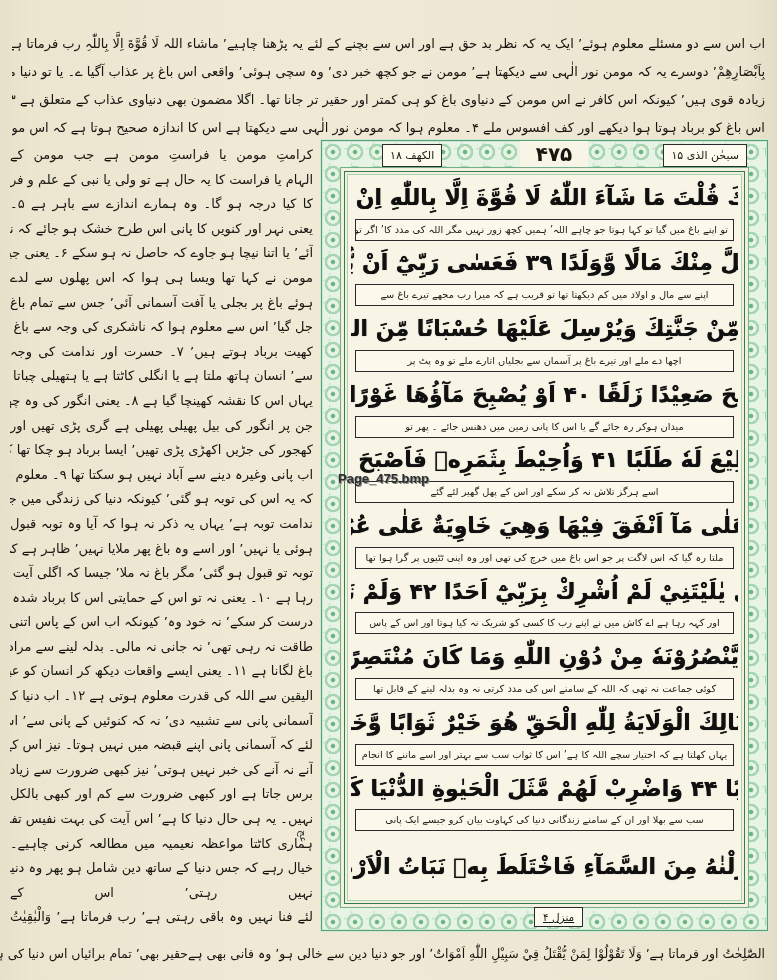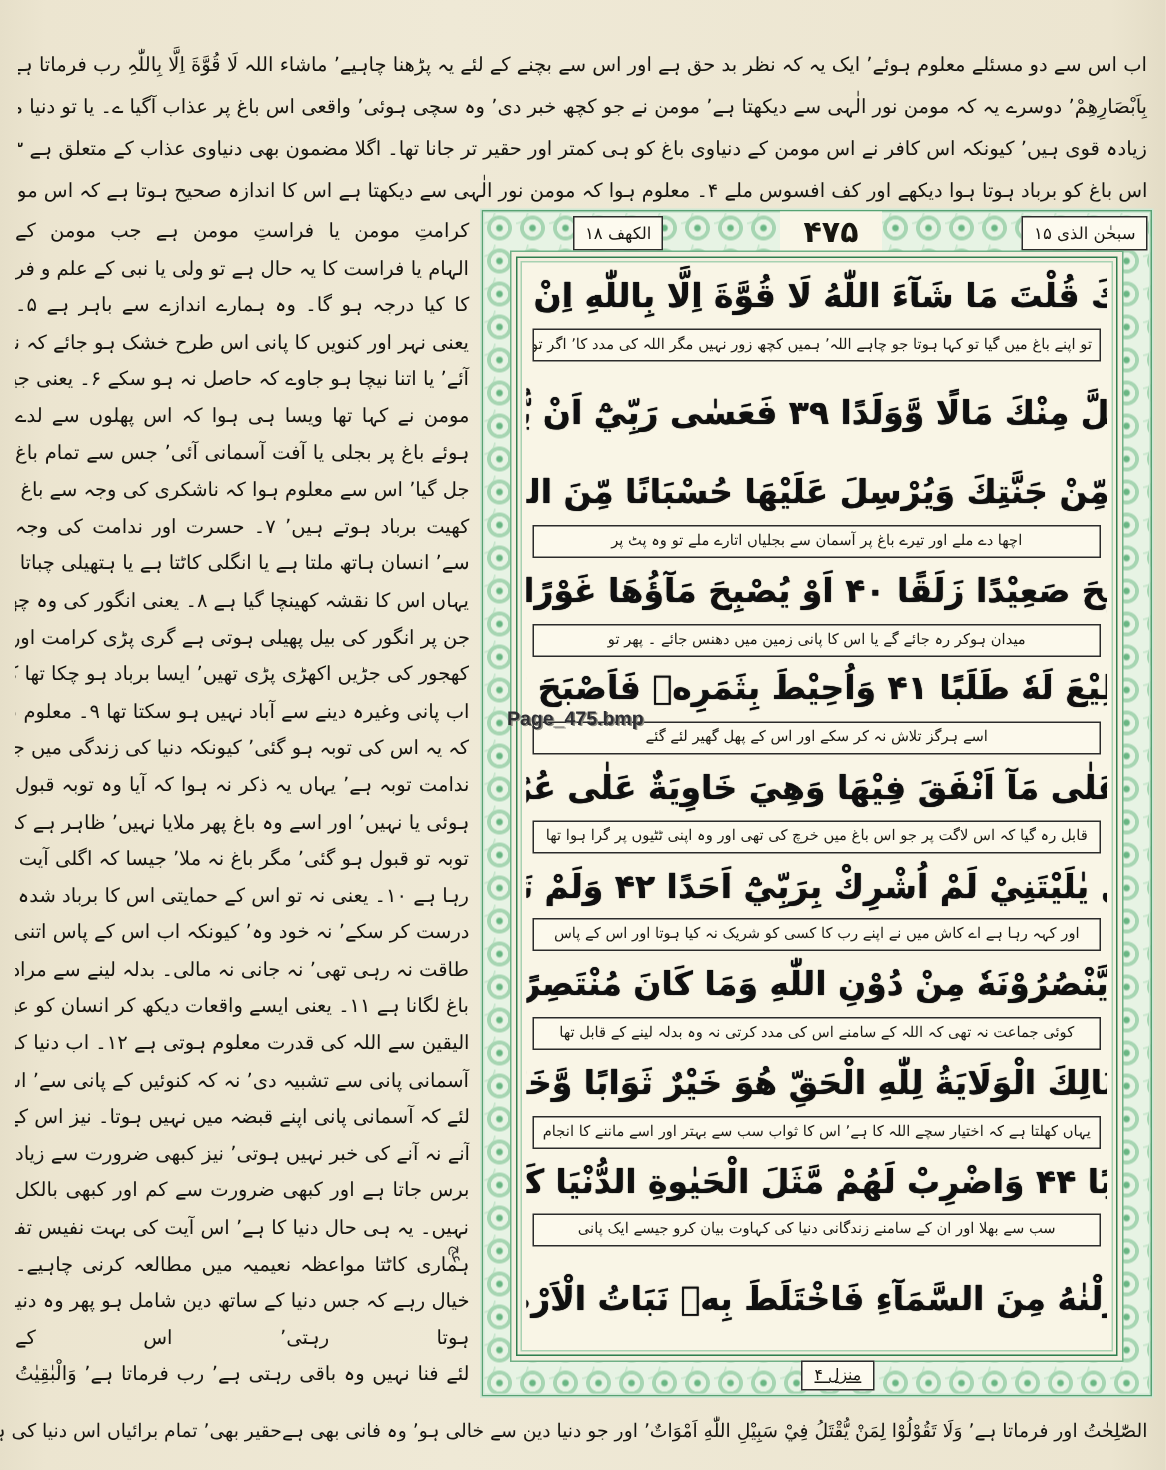--- a/index.html
+++ b/index.html
@@ -79,21 +79,21 @@
     padding:0 5px;
   }
 
   
   .hdr-box{
     position:absolute;top:3px;height:21px;line-height:21px;
     background:#fdfaef;border:1px solid #2b2b2b;
     font-size:11px;text-align:center;padding:0 7px;
     direction:rtl;white-space:nowrap;
   }
-  .hdr-juz{right:2px;}
+  .hdr-juz{right:20px;}
   .hdr-surah{left:60px;text-align:right;}
   .hdr-page{
     position:absolute;top:0;left:198px;width:68px;height:27px;line-height:27px;
     background:#f9f5e6;text-align:center;
     font-size:20px;font-weight:700;letter-spacing:2px;
   }
   .manzil-box{
     position:absolute;left:212px;bottom:3px;height:18px;line-height:18px;
     background:#fdfaef;border:1px solid #2b2b2b;
     font-size:10.5px;padding:0 8px;direction:rtl;white-space:nowrap;text-decoration:underline;
@@ -123,73 +123,74 @@
     <div class="uline">الہام یا فراست کا یہ حال ہے تو ولی یا نبی کے علم و فراست</div>
     <div class="uline">کا کیا درجہ ہو گا۔ وہ ہمارے اندازے سے باہر ہے ۵۔</div>
     <div class="uline">یعنی نہر اور کنویں کا پانی اس طرح خشک ہو جائے کہ نظر نہ</div>
     <div class="uline">آئے’ یا اتنا نیچا ہو جاوے کہ حاصل نہ ہو سکے ۶۔ یعنی جیسا</div>
     <div class="uline">مومن نے کہا تھا ویسا ہی ہوا کہ اس پھلوں سے لدے</div>
     <div class="uline">ہوئے باغ پر بجلی یا آفت آسمانی آئی’ جس سے تمام باغ</div>
     <div class="uline">جل گیا’ اس سے معلوم ہوا کہ ناشکری کی وجہ سے باغ و</div>
     <div class="uline">کھیت برباد ہوتے ہیں’ ۷۔ حسرت اور ندامت کی وجہ</div>
     <div class="uline">سے’ انسان ہاتھ ملتا ہے یا انگلی کاٹتا ہے یا ہتھیلی چباتا ہے</div>
     <div class="uline">یہاں اس کا نقشہ کھینچا گیا ہے ۸۔ یعنی انگور کی وہ چھتیں</div>
-    <div class="uline">جن پر انگور کی بیل پھیلی ہوتی ہے گری پڑی کرامت اور</div>
+    <div class="uline">جن پر انگور کی بیل پھیلی پھیلی ہے گری پڑی تھیں اور</div>
     <div class="uline">کھجور کی جڑیں اکھڑی پڑی تھیں’ ایسا برباد ہو چکا تھا کہ</div>
     <div class="uline">اب پانی وغیرہ دینے سے آباد نہیں ہو سکتا تھا ۹۔ معلوم ہوا</div>
     <div class="uline">کہ یہ اس کی توبہ ہو گئی’ کیونکہ دنیا کی زندگی میں جرم پر</div>
     <div class="uline">ندامت توبہ ہے’ یہاں یہ ذکر نہ ہوا کہ آیا وہ توبہ قبول</div>
     <div class="uline">ہوئی یا نہیں’ اور اسے وہ باغ پھر ملایا نہیں’ ظاہر ہے کہ</div>
     <div class="uline">توبہ تو قبول ہو گئی’ مگر باغ نہ ملا’ جیسا کہ اگلی آیت میں آ</div>
     <div class="uline">رہا ہے ۱۰۔ یعنی نہ تو اس کے حمایتی اس کا برباد شدہ باغ</div>
     <div class="uline">درست کر سکے’ نہ خود وہ’ کیونکہ اب اس کے پاس اتنی</div>
     <div class="uline">طاقت نہ رہی تھی’ نہ جانی نہ مالی۔ بدلہ لینے سے مراد دوسرا</div>
     <div class="uline">باغ لگانا ہے ۱۱۔ یعنی ایسے واقعات دیکھ کر انسان کو عین</div>
     <div class="uline">الیقین سے اللہ کی قدرت معلوم ہوتی ہے ۱۲۔ اب دنیا کو</div>
     <div class="uline">آسمانی پانی سے تشبیہ دی’ نہ کہ کنوئیں کے پانی سے’ اس</div>
     <div class="uline">لئے کہ آسمانی پانی اپنے قبضہ میں نہیں ہوتا۔ نیز اس کے</div>
     <div class="uline">آنے نہ آنے کی خبر نہیں ہوتی’ نیز کبھی ضرورت سے زیادہ</div>
     <div class="uline">برس جاتا ہے اور کبھی ضرورت سے کم اور کبھی بالکل</div>
     <div class="uline">نہیں۔ یہ ہی حال دنیا کا ہے’ اس آیت کی بہت نفیس تفسیر</div>
     <div class="uline">ہماری کاٹتا مواعظہ نعیمیہ میں مطالعہ کرنی چاہیے۔</div>
     <div class="uline">خیال رہے کہ جس دنیا کے ساتھ دین شامل ہو پھر وہ دنیا</div>
-    <div class="uline">ہوتا رہتی’ اس کے</div>
+    <div class="uline">نہیں رہتی’ اس کے</div>
     <div class="uline">لئے فنا نہیں وہ باقی رہتی ہے’ رب فرماتا ہے’ وَالْبٰقِيٰتُ</div>
   </div>
 
   <div class="margin-mark">عج</div>
 
   <div class="frame">
     <div class="hdr-box hdr-juz">سبحٰن الذی ۱۵</div>
     <div class="hdr-page">۴۷۵</div>
     <div class="hdr-box hdr-surah">الکھف ۱۸</div>
 
     <div class="frame-inner">
       <div class="vrow">
         <div class="ayah">جَنَّتَكَ قُلْتَ مَا شَآءَ اللّٰهُ لَا قُوَّةَ اِلَّا بِاللّٰهِ اِنْ تَرَنِ</div>
         <div class="tr-box">تو اپنے باغ میں گیا تو کہا ہوتا جو چاہے اللہ’ ہمیں کچھ زور نہیں مگر اللہ کی مدد کا’ اگر تو مجھے</div>
       </div>
       <div class="vrow">
         <div class="ayah">اَنَا اَقَلَّ مِنْكَ مَالًا وَّوَلَدًا ۳۹ فَعَسٰى رَبِّيْٓ اَنْ يُّؤْتِيَنِ</div>
+        <div class="tr-box">اپنے سے مال و اولاد میں کم دیکھتا تھا تو قریب ہے کہ میرا رب مجھے تیرے باغ سے</div>
       </div>
       <div class="vrow">
         <div class="ayah">خَيْرًا مِّنْ جَنَّتِكَ وَيُرْسِلَ عَلَيْهَا حُسْبَانًا مِّنَ السَّمَآءِ</div>
         <div class="tr-box">اچھا دے ملے اور تیرے باغ پر آسمان سے بجلیاں اتارے ملے تو وہ پٹ پر</div>
       </div>
       <div class="vrow">
         <div class="ayah">فَتُصْبِحَ صَعِيْدًا زَلَقًا ۴۰ اَوْ يُصْبِحَ مَآؤُهَا غَوْرًا فَلَنْ</div>
         <div class="tr-box">میدان ہوکر رہ جائے گے یا اس کا پانی زمین میں دھنس جائے ۔ پھر تو</div>
       </div>
       <div class="vrow">
         <div class="ayah">تَسْتَطِيْعَ لَهٗ طَلَبًا ۴۱ وَاُحِيْطَ بِثَمَرِهٖ فَاَصْبَحَ يُقَلِّبُ</div>
         <div class="tr-box">اسے ہرگز تلاش نہ کر سکے اور اس کے پھل گھیر لئے گئے</div>
       </div>
       <div class="vrow">
         <div class="ayah">كَفَّيْهِ عَلٰى مَآ اَنْفَقَ فِيْهَا وَهِيَ خَاوِيَةٌ عَلٰى عُرُوْشِهَا</div>
-        <div class="tr-box">قابل رہ گیا کہ اس لاگت پر جو اس باغ میں خرچ کی تھی اور وہ اپنی ٹٹیوں پر گرا ہوا تھا</div>
+        <div class="tr-box">ملتا رہ گیا کہ اس لاگت پر جو اس باغ میں خرچ کی تھی اور وہ اپنی ٹٹیوں پر گرا ہوا تھا</div>
       </div>
       <div class="vrow">
         <div class="ayah">وَيَقُوْلُ يٰلَيْتَنِيْ لَمْ اُشْرِكْ بِرَبِّيْٓ اَحَدًا ۴۲ وَلَمْ تَكُنْ لَّهٗ</div>
         <div class="tr-box">اور کہہ رہا ہے اے کاش میں نے اپنے رب کا کسی کو شریک نہ کیا ہوتا اور اس کے پاس</div>
       </div>
       <div class="vrow">
         <div class="ayah">فِئَةٌ يَّنْصُرُوْنَهٗ مِنْ دُوْنِ اللّٰهِ وَمَا كَانَ مُنْتَصِرًا ۴۳</div>
         <div class="tr-box">کوئی جماعت نہ تھی کہ اللہ کے سامنے اس کی مدد کرتی نہ وہ بدلہ لینے کے قابل تھا</div>
       </div>
       <div class="vrow">

